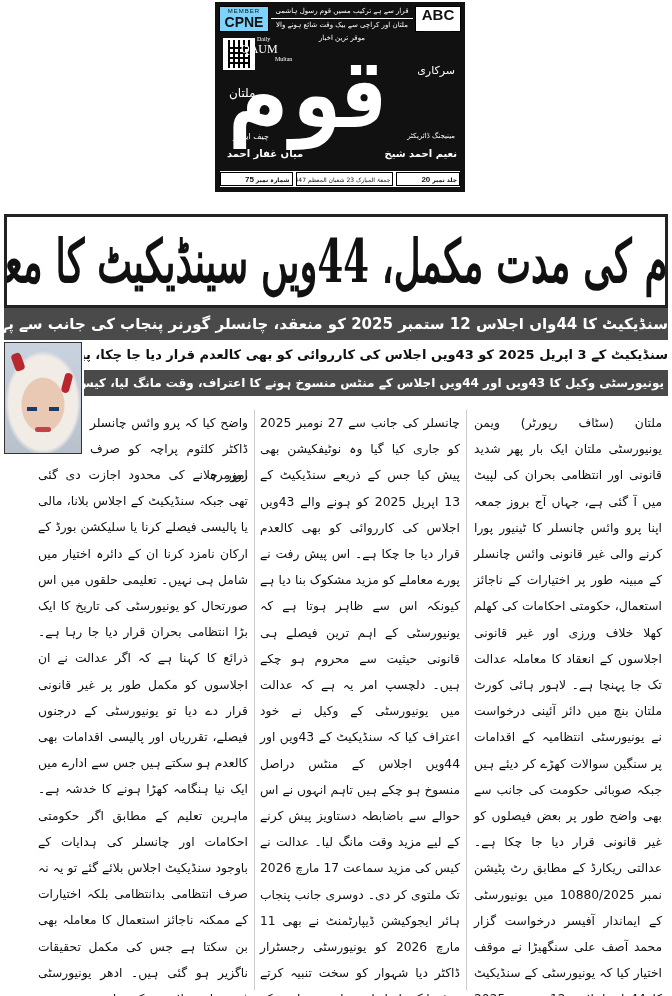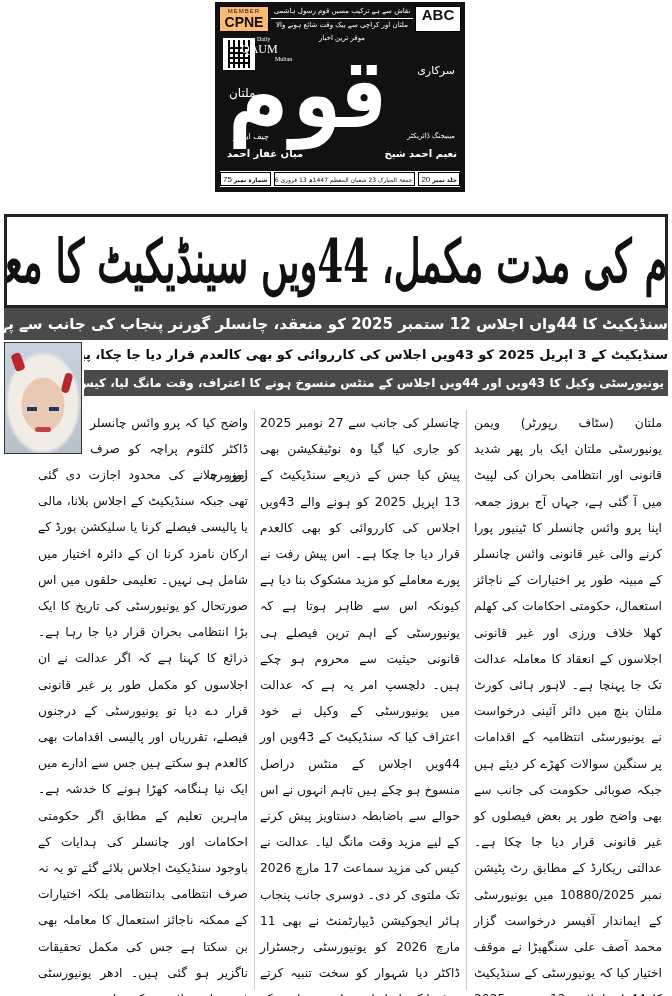--- a/index.html
+++ b/index.html
@@ -1,19 +1,19 @@
 <!DOCTYPE html>
 <html><head>
 <meta charset="utf-8">
 <style>
   html,body{margin:0;padding:0;background:#fff;}
   body{width:672px;height:996px;position:relative;overflow:hidden;font-family:"DejaVu Sans",sans-serif;color:#111;}
   .mast{position:absolute;left:215px;top:2px;width:250px;height:190px;background:#111;border:2px solid #111;box-sizing:border-box;}
   .mast-top{position:absolute;left:0;top:0;width:100%;height:30px;}
-  .cpne{position:absolute;left:2px;top:2px;width:48px;height:24px;background:#fdba74;border:1px solid #000;text-align:center;line-height:1;}
+  .cpne{position:absolute;left:2px;top:2px;width:48px;height:24px;background:#7dd3fc;border:1px solid #000;text-align:center;line-height:1;}
   .cpne .m{font-size:6px;letter-spacing:1px;display:block;margin-top:1px;font-family:"Liberation Sans",sans-serif;}
   .cpne .c{font-size:14px;font-weight:bold;font-family:"Liberation Sans",sans-serif;}
   .abc{position:absolute;right:2px;top:2px;width:44px;height:24px;background:#fff;border:1px solid #000;text-align:center;line-height:1;}
   .abc .a{font-size:15px;font-weight:bold;display:block;font-family:"Liberation Sans",sans-serif;}
   .abc .s{font-size:5px;font-weight:bold;font-family:"Liberation Sans",sans-serif;}
   .slogan{position:absolute;left:54px;right:50px;top:1px;height:28px;color:#fff;font-size:7px;text-align:center;direction:rtl;line-height:13px;font-family:"DejaVu Sans",sans-serif;}
   .slogan .l2{border-top:1px solid #fff;display:block;}
   .qr{position:absolute;left:6px;top:34px;width:28px;height:28px;background:
       repeating-linear-gradient(90deg,#fff 0 3px,#000 3px 5px),#fff;border:2px solid #fff;}
   .qr::after{content:"";position:absolute;inset:4px;background:repeating-linear-gradient(0deg,#000 0 2px,transparent 2px 5px);}
@@ -22,21 +22,21 @@
   .multan-en{position:absolute;left:58px;top:52px;color:#fff;font-family:"Liberation Serif",serif;font-size:6px;}
   .logo{position:absolute;left:70px;top:34px;width:110px;height:130px;color:#fff;font-size:92px;font-weight:bold;text-align:center;line-height:130px;direction:rtl;font-family:Liberation Mono, monospace;}
   .rozname{position:absolute;right:8px;top:60px;color:#fff;font-size:11px;direction:rtl;}
   .multan{position:absolute;left:12px;top:82px;color:#fff;font-size:12px;direction:rtl;}
   .ced-l{position:absolute;left:16px;top:128px;color:#fff;font-size:8px;direction:rtl;}
   .ced-n{position:absolute;left:10px;top:144px;color:#fff;font-size:10px;font-weight:bold;direction:rtl;}
   .md-l{position:absolute;right:8px;top:128px;color:#fff;font-size:7px;direction:rtl;}
   .md-n{position:absolute;right:6px;top:144px;color:#fff;font-size:10px;font-weight:bold;direction:rtl;}
   .datebar{position:absolute;left:3px;right:3px;bottom:3px;height:16px;background:#fff;display:flex;direction:rtl;align-items:center;font-size:6px;gap:3px;}
   .datebar span{border:1px solid #000;height:14px;line-height:14px;padding:0 2px;box-sizing:border-box;white-space:nowrap;overflow:hidden;}
-  .datebar .num{font-weight:normal;font-size:8px;font-family:"Liberation Sans",sans-serif;}
+  .datebar .num{font-weight:bold;font-size:8px;font-family:"Liberation Sans",sans-serif;margin-left:22px;}
   .headline{position:absolute;left:4px;top:214px;width:664px;height:94px;border:3px solid #222;box-sizing:border-box;background:#fff;display:flex;align-items:center;justify-content:center;direction:rtl;overflow:hidden;}
   .headline span{font-size:37px;font-weight:bold;white-space:nowrap;font-family:"DejaVu Serif",serif;letter-spacing:-1px;transform:scaleY(1.6);display:inline-block;}
   .sub1{position:absolute;left:4px;top:308px;width:664px;height:32px;background:#4a4a4a;color:#fff;direction:rtl;font-size:15px;line-height:32px;text-align:center;white-space:nowrap;overflow:hidden;font-weight:bold;}
   .sub2{position:absolute;left:84px;top:342px;width:584px;height:26px;background:#fff;color:#111;direction:rtl;font-size:13px;line-height:26px;text-align:right;white-space:nowrap;overflow:hidden;font-weight:bold;}
   .sub3{position:absolute;left:84px;top:370px;width:584px;height:26px;background:#4a4a4a;color:#fff;direction:rtl;font-size:12px;line-height:26px;text-align:right;white-space:nowrap;overflow:hidden;font-weight:bold;padding-right:4px;box-sizing:border-box;}
   .photo{position:absolute;left:4px;top:342px;width:76px;height:110px;border:1px solid #333;background:
       radial-gradient(ellipse 22px 28px at 38px 62px,#e9c9b4 0 95%,transparent 100%),
       radial-gradient(ellipse 38px 52px at 38px 60px,#f1ece6 0 90%,transparent 100%),
       linear-gradient(#c9d3e0,#b8c0cc);overflow:hidden;}
   .photo::before{content:"";position:absolute;left:8px;top:10px;width:10px;height:18px;background:#b8262e;border-radius:4px;transform:rotate(-20deg);}
@@ -54,21 +54,21 @@
 </head>
 <body>
 
 <div class="mast">
   <div class="mast-top">
     <div class="cpne">
       <span class="m">MEMBER</span>
       <span class="c">CPNE</span>
     </div>
     <div class="slogan">
-      <span>نقاش سے ہے ترکیب مسیں قوم رسول ہاشمی</span>
+      <span>قرار سے ہے ترکیب مسیں قوم رسول ہاشمی</span>
       <span class="l2">ملتان اور کراچی سے بیک وقت شائع ہونے والا موقر ترین اخبار</span>
     </div>
     <div class="abc">
       <span class="a">ABC</span>
       <span class="s">CERTIFIED</span>
     </div>
   </div>
   <div class="qr"></div>
   <div class="daily">Daily</div>
   <div class="qaum-en">QAUM</div>

